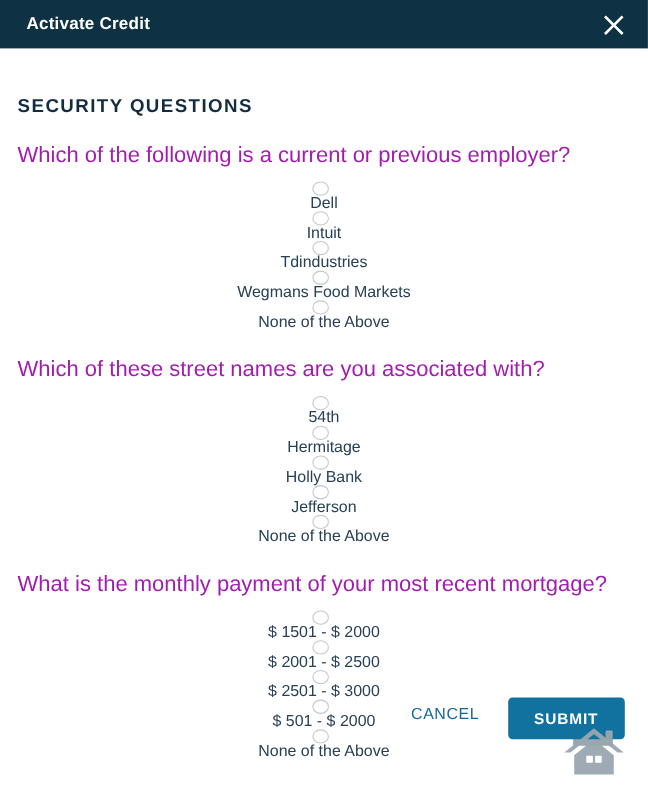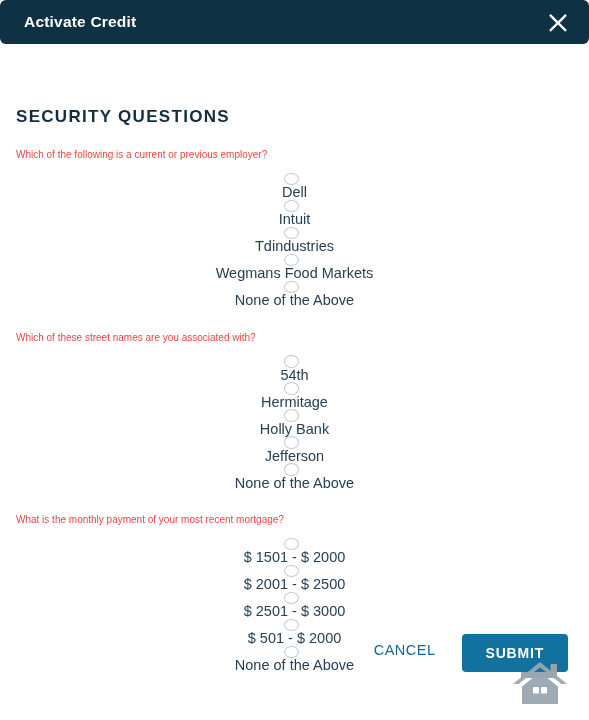--- a/index.html
+++ b/index.html
@@ -17,21 +17,20 @@
 
   
   .modal-header {
     height: 44px;
     background: #0e3243;
     display: flex;
     align-items: center;
     justify-content: space-between;
     padding: 0 16px 0 24px;
     box-sizing: border-box;
-    border-radius: 6px;
   }
   .modal-title {
     color: #ffffff;
     font-size: 15.5px;
     font-weight: bold;
     letter-spacing: 0.2px;
     white-space: nowrap;
   }
   .close-btn {
     width: 30px;
@@ -50,31 +49,31 @@
   .modal-body {
     padding: 0 16px;
     box-sizing: border-box;
   }
   .section-heading {
     font-size: 17px;
     font-weight: bold;
     color: #122c40;
     letter-spacing: 1.3px;
     margin: 0;
-    padding-top: 64px;
+    padding-top: 44px;
     padding-bottom: 0;
     line-height: 1;
   }
 
   .question-block {
     margin-top: 24px;
   }
   .question-text {
-    font-size: 10px;
-    color: #ef4444;
+    font-size: 20px;
+    color: #a21caf;
     line-height: 1.25;
     margin: 0 0 11px 0;
   }
 
   .option-row {
     display: flex;
     align-items: center;
     height: 27px;
     cursor: pointer;
     flex-direction: column;

